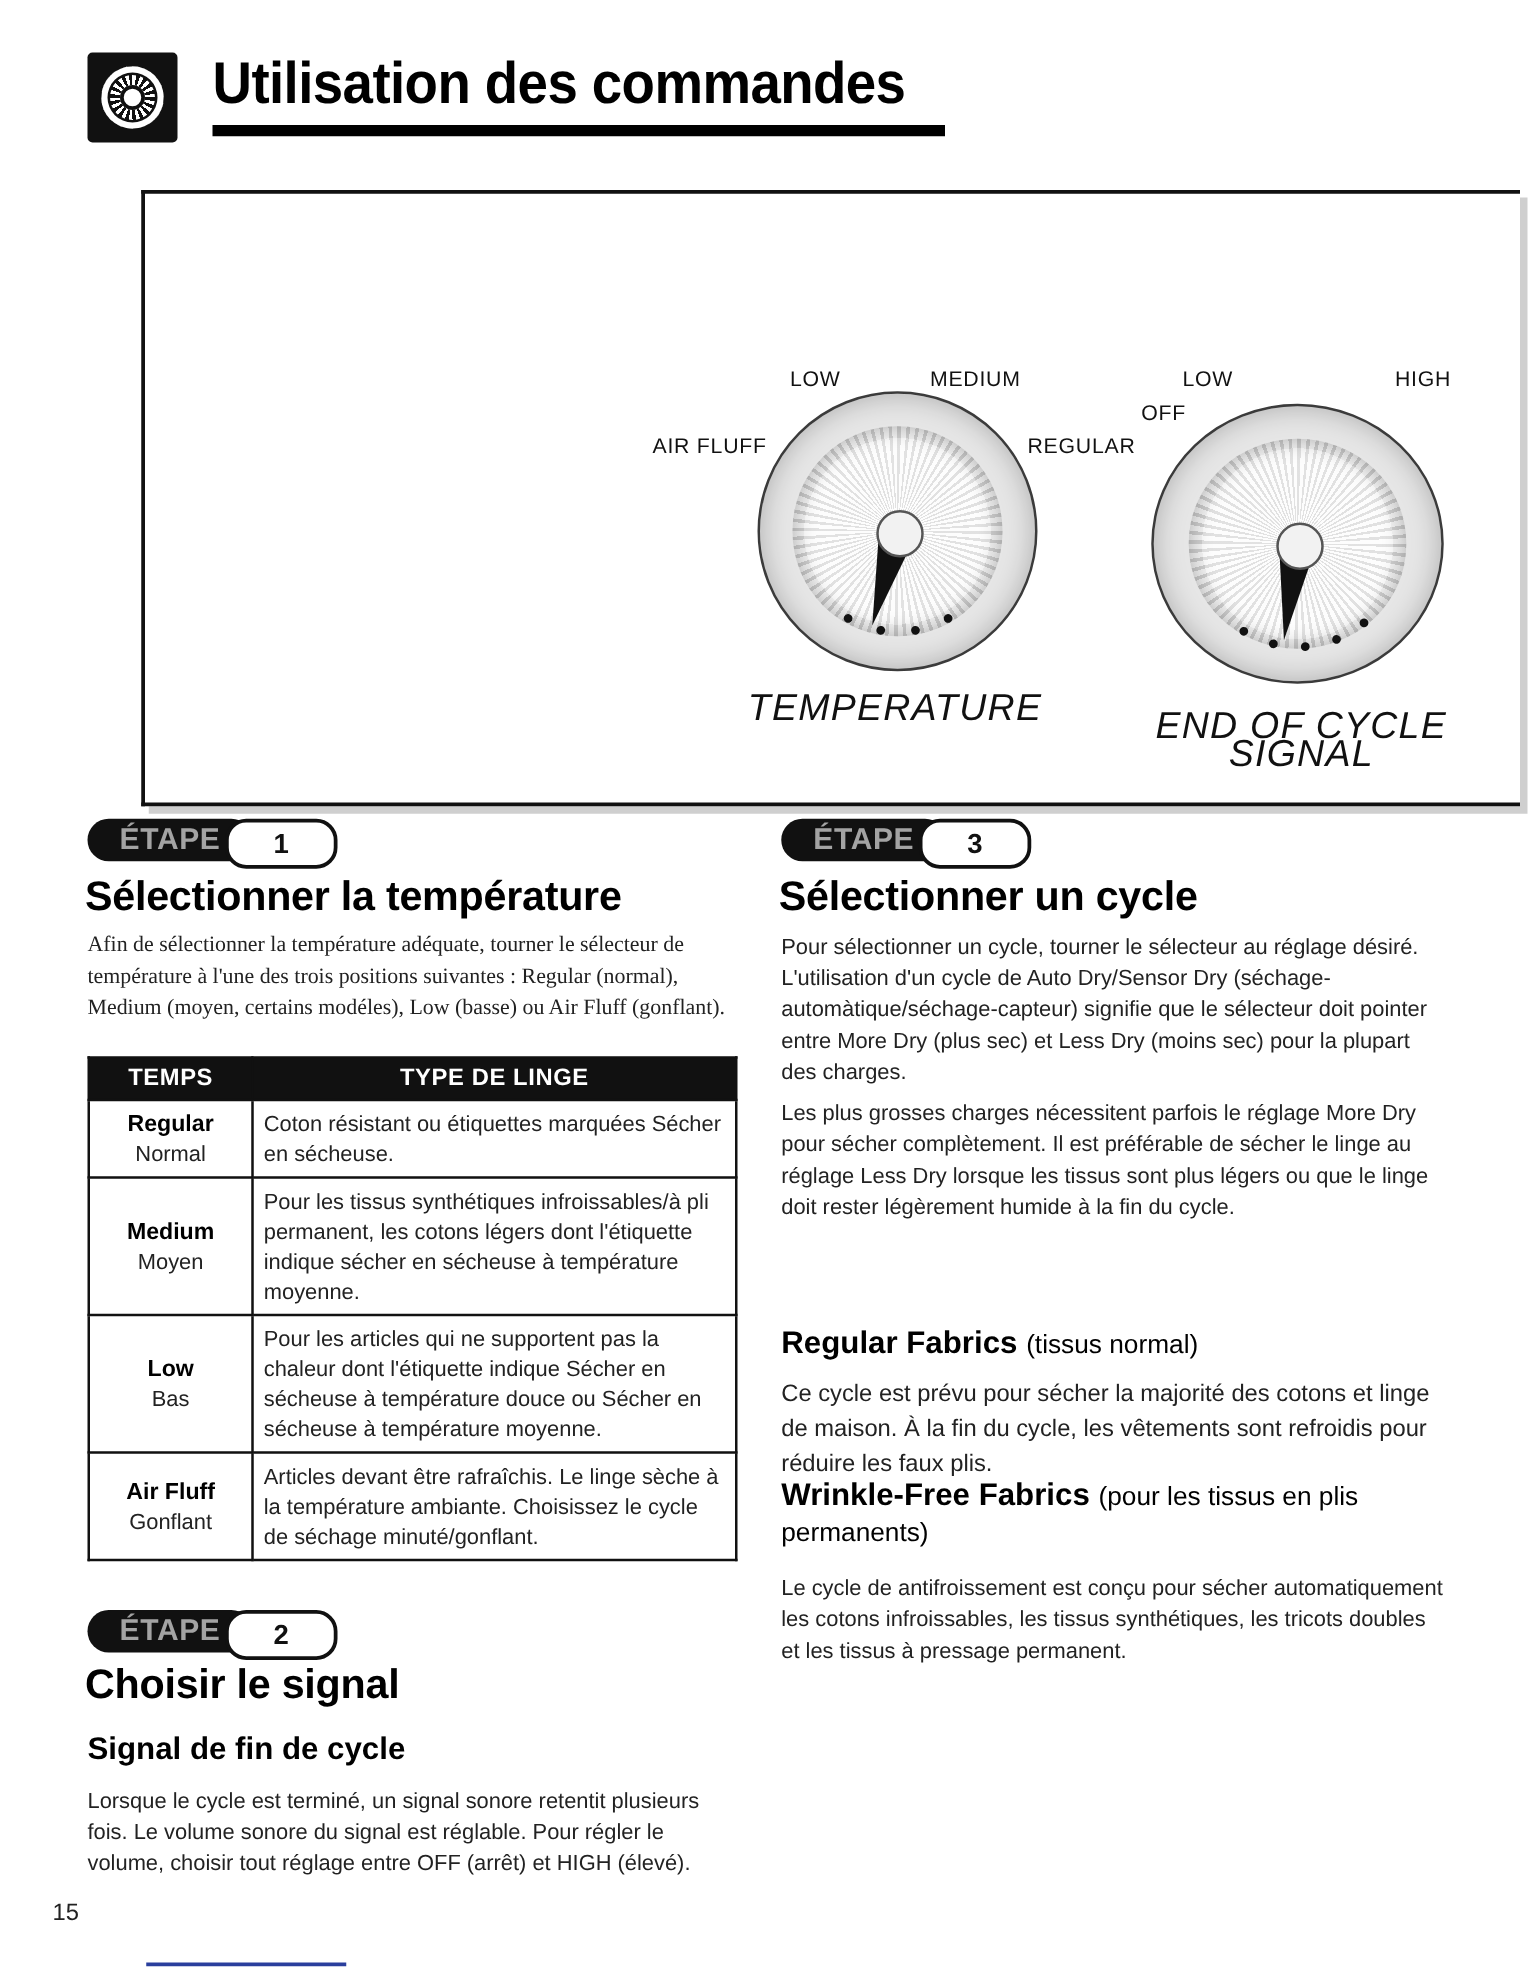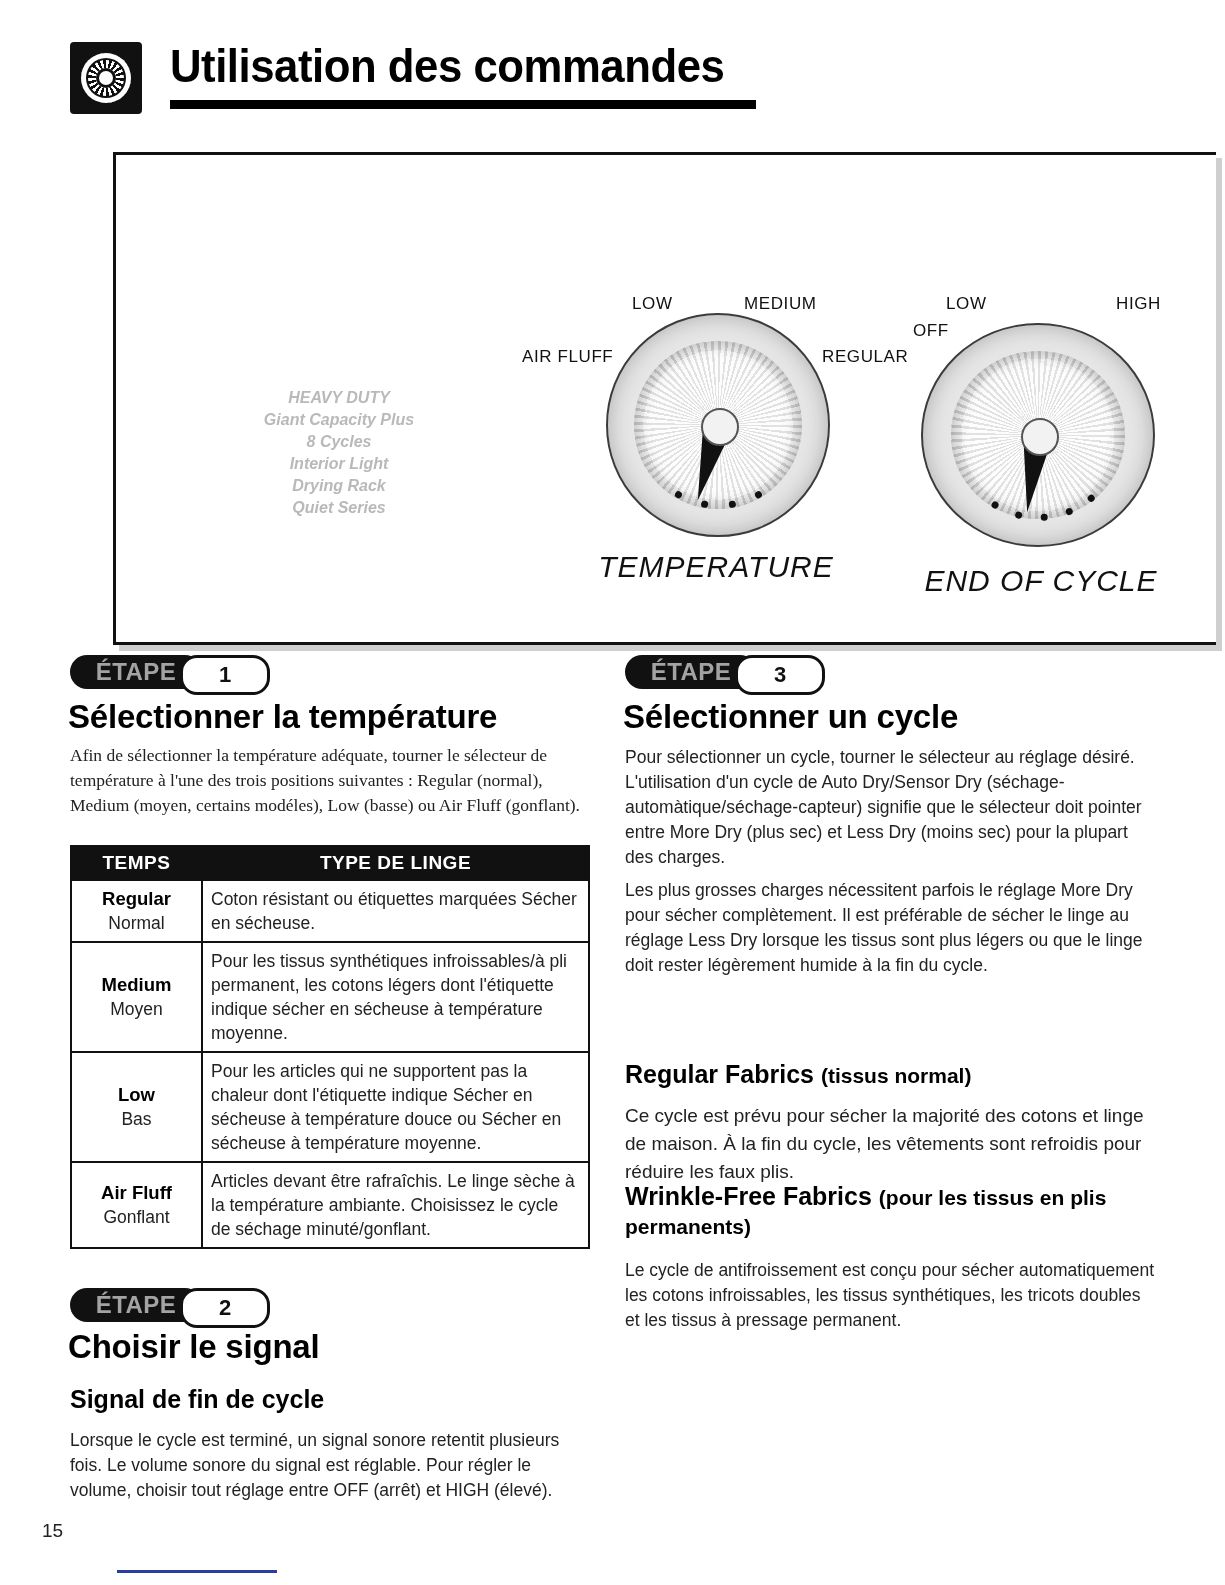--- a/index.html
+++ b/index.html
@@ -241,21 +241,21 @@
     letter-spacing: -0.2px;
   }
   h3.sub {
     position: absolute;
     margin: 0;
     font-size: 25px;
     font-weight: bold;
     color: #000;
   }
   h3.sub .light {
-    font-weight: bold;
+    font-weight: normal;
     font-size: 21px;
   }
   p.body {
     position: absolute;
     margin: 0;
     font-size: 17.5px;
     line-height: 25px;
     color: #222;
   }
 
@@ -316,28 +316,20 @@
 <div class="page-header">
   <div class="header-badge">
     <div class="gear"></div>
   </div>
   <div class="header-title">Utilisation des commandes</div>
   <div class="header-rule"></div>
 </div>
 
 <div class="panel">
 
-  <div class="crosley-sub">
-    <div>HEAVY DUTY</div>
-    <div>Giant Capacity Plus</div>
-    <div>8 Cycles</div>
-    <div>Interior Light</div>
-    <div>Drying Rack</div>
-    <div>Quiet Series</div>
-  </div>
 
   <div class="control-label" style="left:516px; top:139px;">LOW</div>
   <div class="control-label" style="left:628px; top:139px;">MEDIUM</div>
   <div class="control-label" style="left:406px; top:192px;">AIR FLUFF</div>
   <div class="control-label" style="left:706px; top:192px;">REGULAR</div>
 
   <div class="dial" style="left:490px; top:158px; width:220px; height:220px;">
     <div class="inner"></div>
     <div class="pointer" style="margin-left:-15px; margin-top:-78px; transform: rotate(195deg);"></div>
     <div class="hub"></div>
@@ -356,20 +348,21 @@
     <div class="inner"></div>
     <div class="pointer" style="margin-left:-15px; margin-top:-78px; transform: rotate(188deg);"></div>
     <div class="hub"></div>
     <div class="tick" style="transform: rotate(140deg) translate(0,-82px);"></div>
     <div class="tick" style="transform: rotate(158deg) translate(0,-82px);"></div>
     <div class="tick" style="transform: rotate(176deg) translate(0,-82px);"></div>
     <div class="tick" style="transform: rotate(194deg) translate(0,-82px);"></div>
     <div class="tick" style="transform: rotate(212deg) translate(0,-82px);"></div>
   </div>
   <div class="dial-caption" style="left:760px; top:395px; width:330px;margin-top:14px;">END OF CYCLE</div>
+  <div class="dial-caption" style="left:760px; top:432px; width:330px;">SIGNAL</div>
 </div>
 
 <div class="step" style="left:70px; top:655px;">
   <div class="pill">ÉTAPE</div>
   <div class="num">1</div>
 </div>
 <h2 class="sec" style="left:68px; top:698px;">Sélectionner la température</h2>
 <p class="body" style="left:70px; top:743px; width:518px;font-family:Liberation Serif, serif;">Afin de sélectionner la température adéquate, tourner le sélecteur de température à l'une des trois positions suivantes : Regular (normal),  Medium (moyen, certains modéles),  Low (basse) ou Air Fluff (gonflant).</p>
 
 <table class="tbl">

